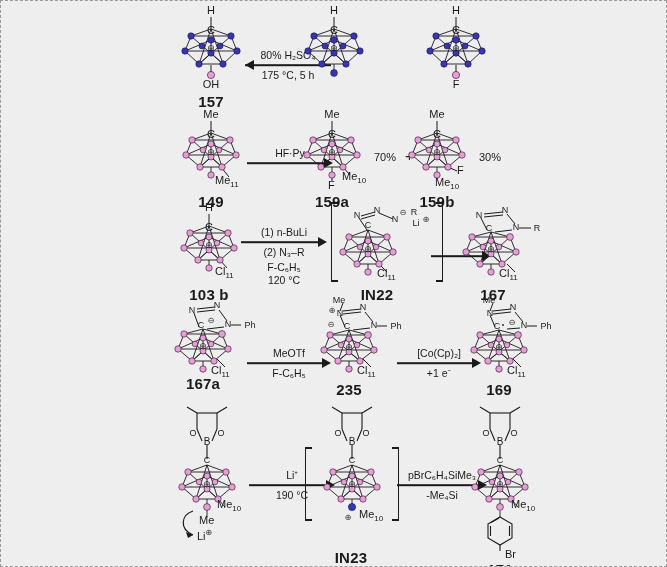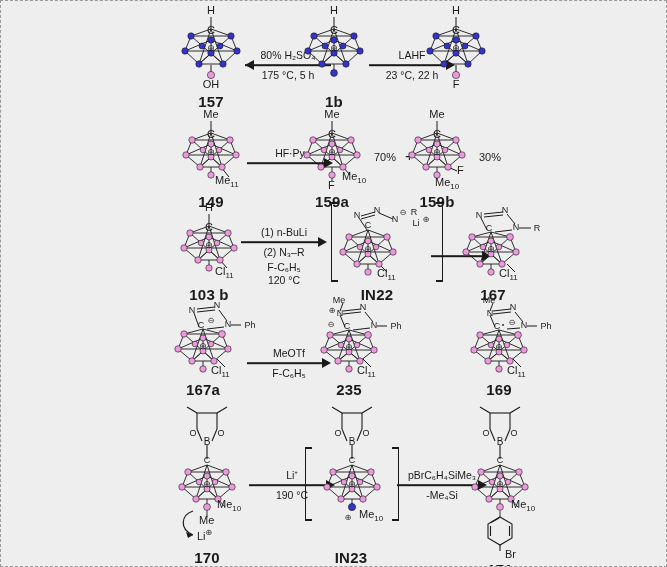--- a/index.html
+++ b/index.html
@@ -169,29 +169,22 @@
           <circle cx="50" cy="31" r="3.2"></circle>
             <circle cx="50" cy="44" r="3.2"></circle>
           <circle cx="41" cy="37" r="3.0"></circle>
             <circle cx="59" cy="37" r="3.0"></circle>
           <circle cx="50" cy="64" r="3.4"></circle>
         </g>
         <text x="50" y="41.5" font-size="9" text-anchor="middle" fill="#1a1a1a">⊖</text>
       </svg>
       <div style="position:absolute;left:0;top:-4px;width:100px;" class="sub-text">H</div>
       <div style="position:absolute;left:0;top:16px;width:100px;" class="sub-text">C</div>
-      <div style="position:absolute;left:0;top:84px;width:100px;" class="clabel">1b</div>
-    </div>
-
-    <div class="arrow right" style="left:368px;top:38px;width:86px;height:36px;">
-      <div class="shaft" style="width:78px;"></div>
-      <div class="head" style="left:77px;"></div>
-      <div class="above">LAHF</div>
-      <div class="below">23 °C, 22 h</div>
-    </div>
+    </div>
+
 
     <div class="node" style="left:405px;top:0px;width:100px;">
       <svg width="100" height="74" viewBox="0 0 100 74">
         <g stroke="#1a1a1a" stroke-width="1" fill="none">
           <line x1="50" y1="8" x2="50" y2="20"></line>
             <line x1="50" y1="56" x2="50" y2="66"></line>
         </g>
         <g stroke="#1a1a1a" stroke-width="0.9" fill="none">
           <polygon points="50,20 70,27 76,42 62,55 38,55 24,42 30,27"></polygon>
           <line x1="50" y1="20" x2="38" y2="55"></line>
@@ -578,21 +571,21 @@
           <circle cx="42" cy="39" r="3.0"></circle>
             <circle cx="42" cy="52" r="3.0"></circle>
           <circle cx="34" cy="45" r="2.8"></circle>
             <circle cx="50" cy="45" r="2.8"></circle>
           <circle cx="42" cy="70" r="3.2"></circle>
         </g>
         <text x="42" y="49.5" font-size="9" text-anchor="middle" fill="#1a1a1a">⊖</text>
         <text x="40" y="29" font-size="9" text-anchor="middle" fill="#1a1a1a">C</text>
       </svg>
       <div style="position:absolute;left:50px;top:66px;" class="sub-text"><span>Cl</span><sub>11</sub></div>
-      <div style="position:absolute;left:0;top:82px;width:84px;" class="clabel">167a</div>
+      <div style="position:absolute;left:0;top:76px;width:84px;" class="clabel">167a</div>
     </div>
 
     <div class="arrow right" style="left:246px;top:48px;width:84px;height:32px;">
       <div class="shaft" style="width:76px;"></div>
       <div class="head" style="left:75px;"></div>
       <div class="above">MeOTf</div>
       <div class="below">F-C₆H₅</div>
     </div>
 
     <div class="node" style="left:306px;top:0px;width:112px;">
@@ -642,20 +635,26 @@
             <circle cx="50" cy="46" r="2.8"></circle>
           <circle cx="42" cy="70" r="3.2"></circle>
         </g>
         <text x="42" y="50.5" font-size="9" text-anchor="middle" fill="#1a1a1a">⊖</text>
         <text x="40" y="30" font-size="9" text-anchor="middle" fill="#1a1a1a">C</text>
       </svg>
       <div style="position:absolute;left:50px;top:66px;" class="sub-text"><span>Cl</span><sub>11</sub></div>
       <div style="position:absolute;left:0;top:82px;width:84px;" class="clabel">235</div>
     </div>
 
+    <div class="arrow right" style="left:396px;top:48px;width:84px;height:32px;">
+      <div class="shaft" style="width:76px;"></div>
+      <div class="head" style="left:75px;"></div>
+      <div class="above">[Co(Cp)₂]</div>
+      <div class="below">+1 e⁻</div>
+    </div>
 
     <div class="node" style="left:456px;top:0px;width:112px;">
       <svg width="112" height="78" viewBox="0 0 112 78">
         <g stroke="#1a1a1a" stroke-width="1" fill="none">
           <line x1="38" y1="28" x2="33" y2="16"></line>
           <line x1="36" y1="12" x2="54" y2="10"></line>
           <line x1="36" y1="15" x2="54" y2="13"></line>
           <line x1="58" y1="13" x2="66" y2="23"></line>
           <line x1="63" y1="29" x2="50" y2="30"></line>
           <line x1="56" y1="60" x2="64" y2="68"></line>
@@ -756,21 +755,20 @@
           <circle cx="48" cy="108" r="3.4"></circle>
         </g>
         <text x="48" y="87.5" font-size="9" text-anchor="middle" fill="#1a1a1a">⊖</text>
 
         <path d="M 34 112 C 22 116, 20 130, 34 136" stroke="#1a1a1a" stroke-width="1.2" fill="none"></path>
         <polygon points="34,136 27,133 29,139" fill="#1a1a1a"></polygon>
       </svg>
       <div style="position:absolute;left:58px;top:100px;" class="sub-text"><span>Me</span><sub>10</sub></div>
       <div style="position:absolute;left:40px;top:116px;" class="sub-text">Me</div>
       <div style="position:absolute;left:38px;top:130px;" class="sub-text"><span>Li</span><span style="font-size:8px;vertical-align:super;">⊕</span></div>
-      <div style="position:absolute;left:0;top:150px;width:96px;" class="clabel">170</div>
     </div>
 
     <div class="arrow right" style="left:248px;top:70px;width:86px;height:32px;">
       <div class="shaft" style="width:78px;"></div>
       <div class="head" style="left:77px;"></div>
       <div class="above">Li⁺</div>
       <div class="below">190 °C</div>
     </div>
 
     <div class="node" style="left:292px;top:0px;width:118px;">

